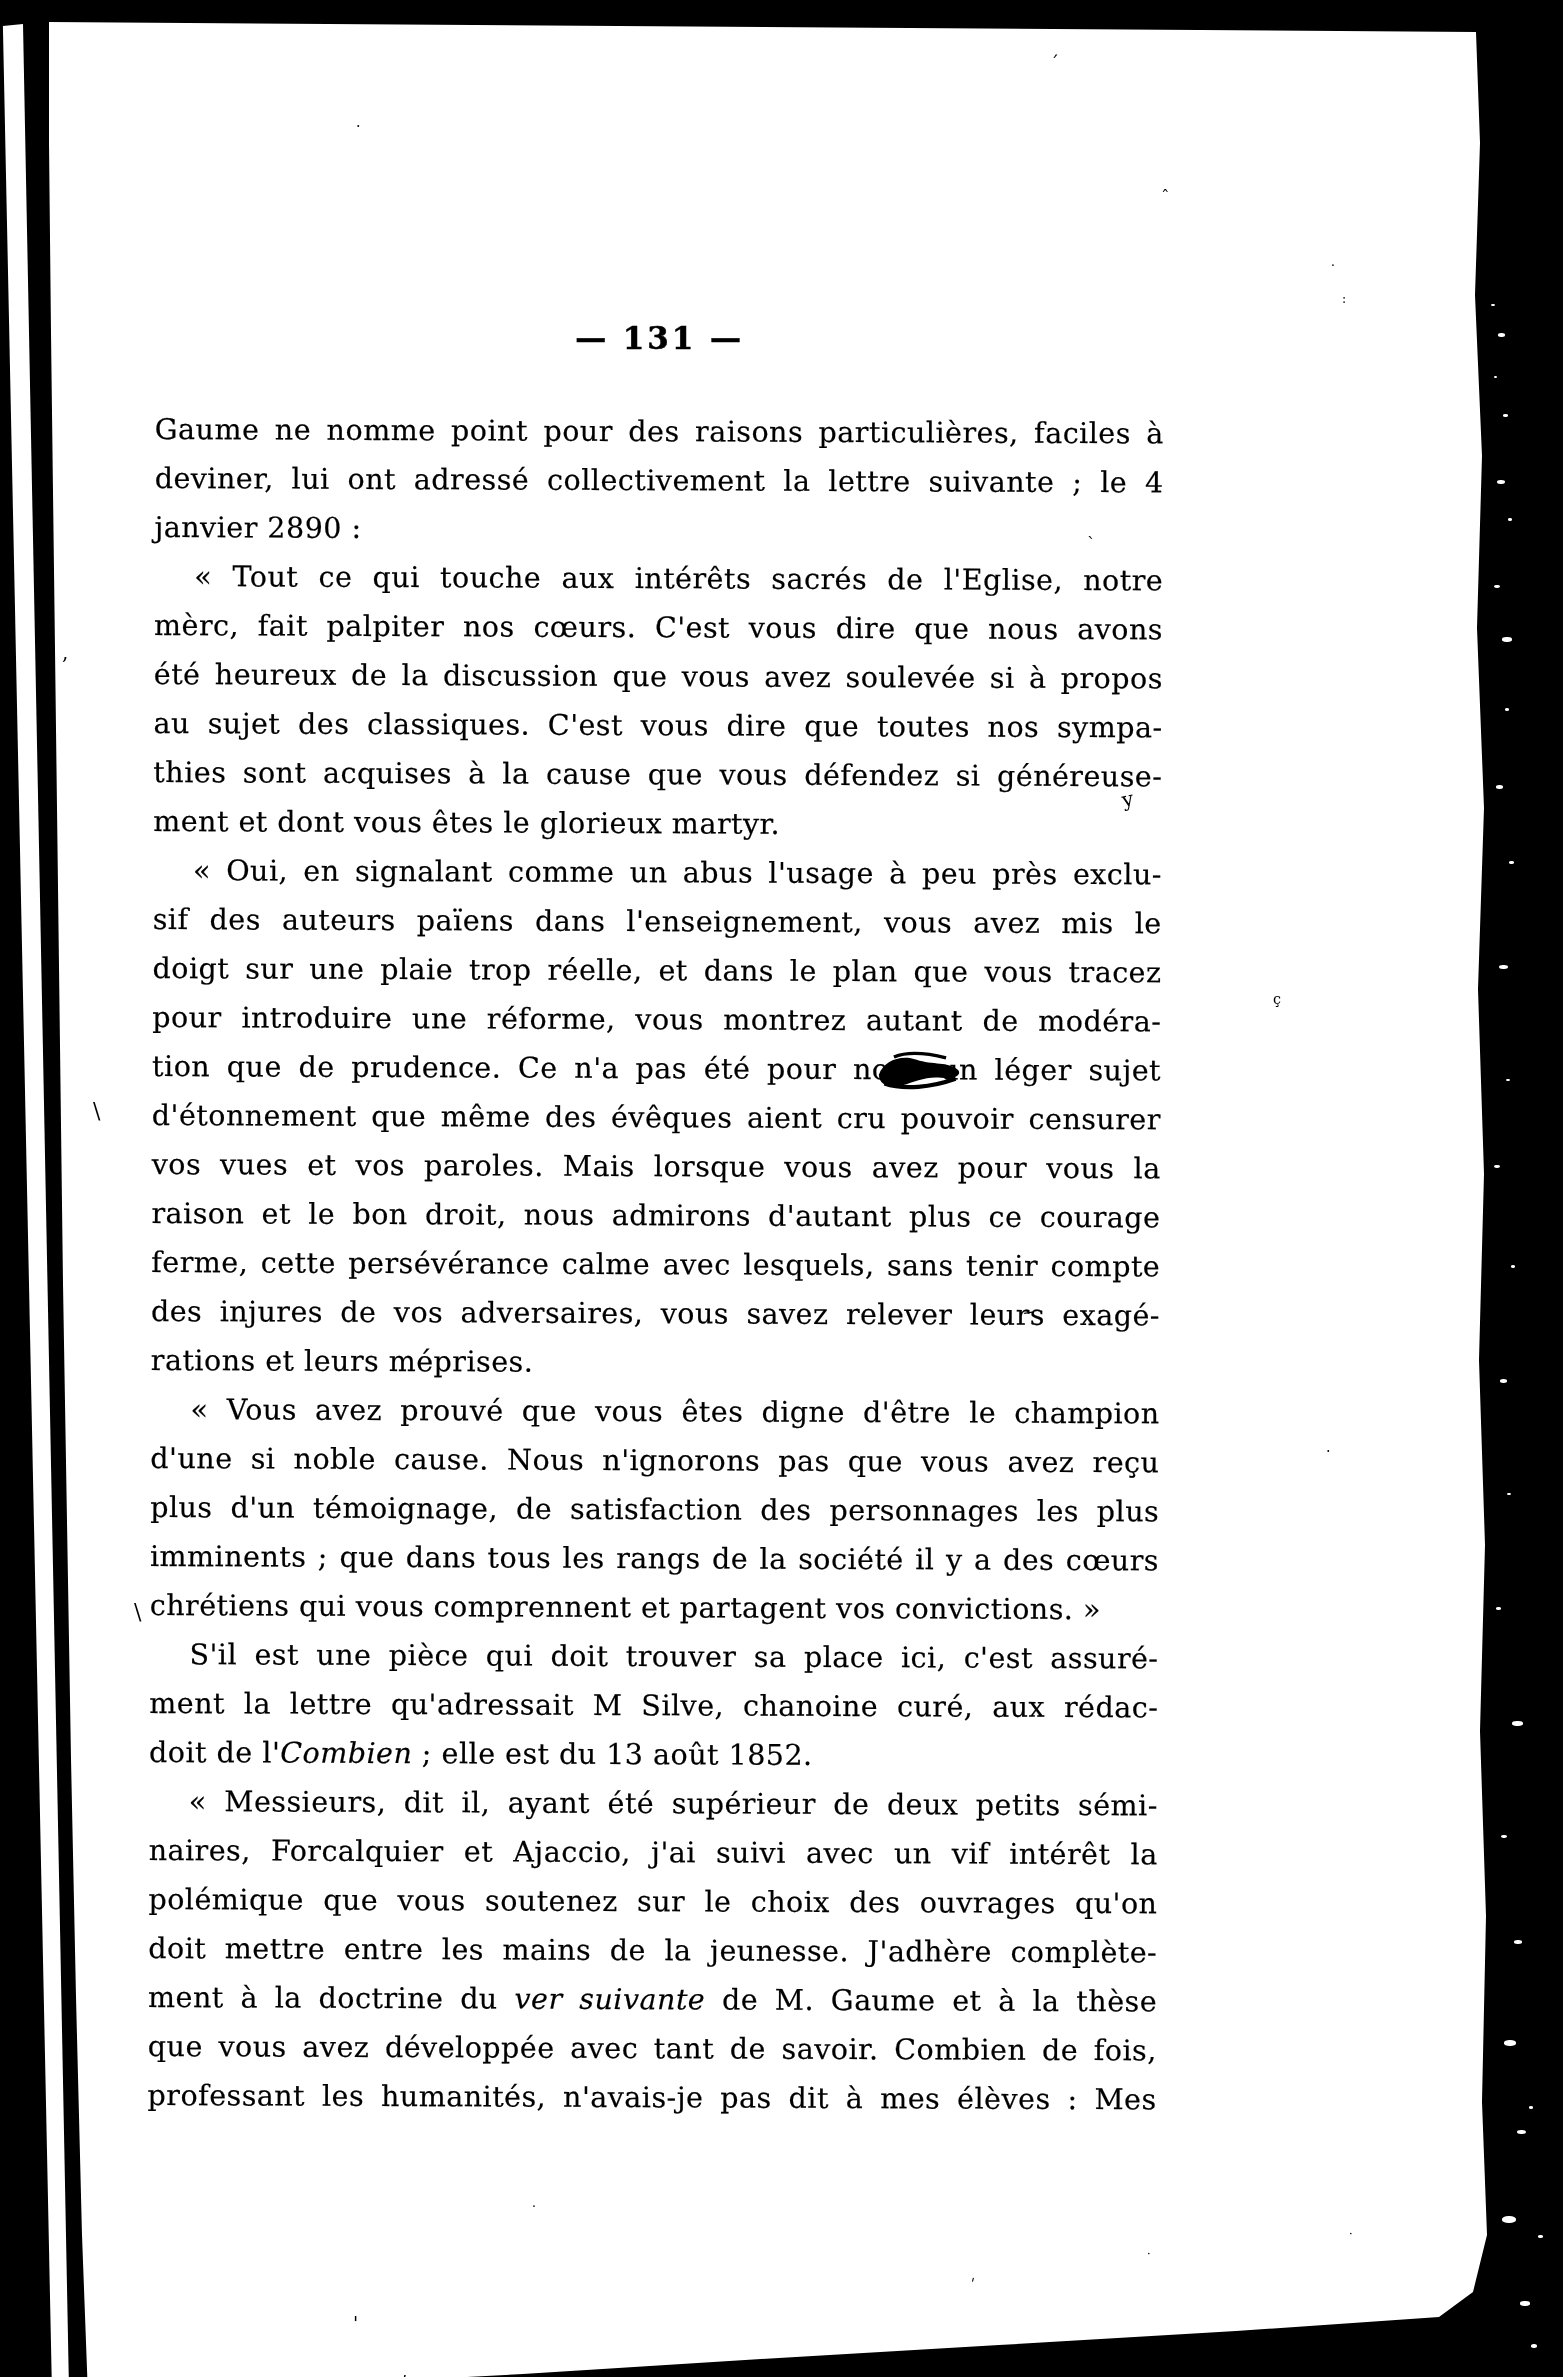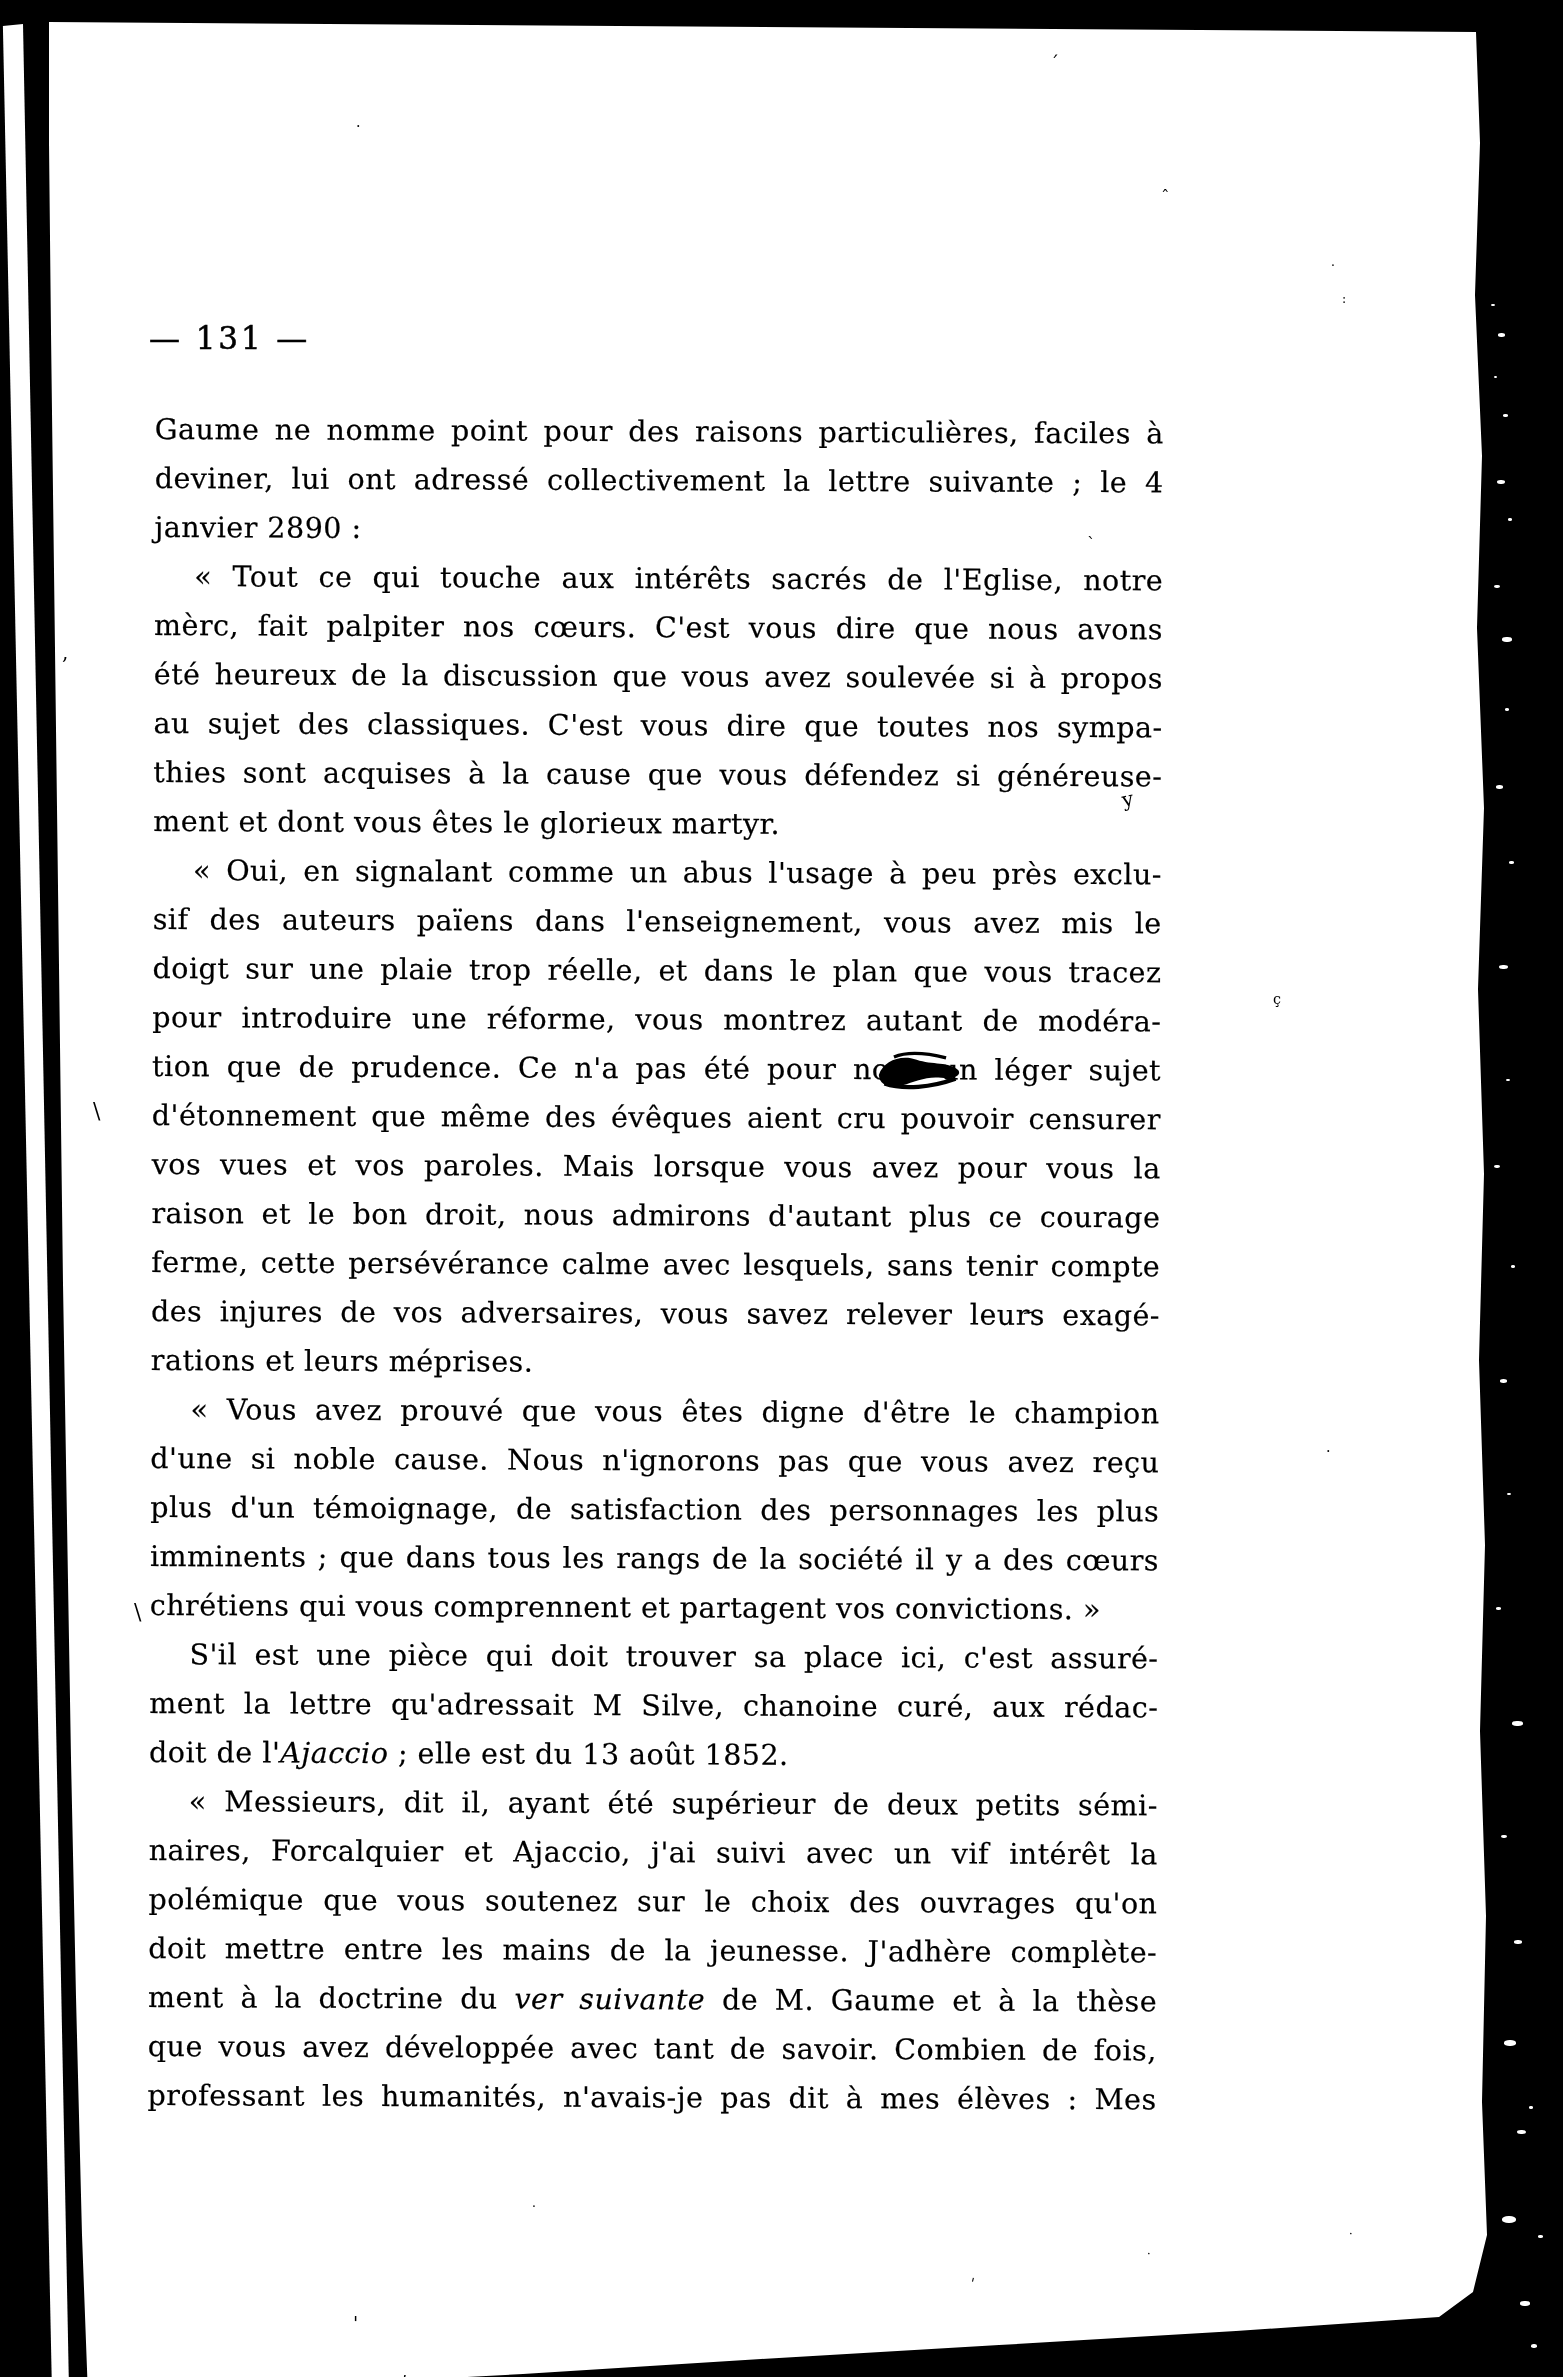--- a/index.html
+++ b/index.html
@@ -44,22 +44,23 @@
     text-align:justify;
     text-align-last:justify;
     white-space:normal;
     height:49px;overflow:visible;
   }
   .line.indent{text-indent:40px;}
   .line.flush-end{text-align-last:left;}
   .italic{font-style:italic;}
 
   .page-header{
-    position:absolute;left:149px;top:320px;width:1009px;
-    font-size:31px;font-weight:normal;color:#000;
+    position:absolute;left:155px;top:320px;width:1009px;
+    text-align:center;
+    font-size:31px;font-weight:bold;color:#000;
     letter-spacing:2.9px;
     -webkit-text-stroke:0.5px #000;
   }
 
   .ink-mark{
     position:absolute;color:#000;line-height:1;
     font-family:"DejaVu Serif","Liberation Serif",serif;
   }
   .edge-speck{
     position:absolute;background:#fff;border-radius:45%;
@@ -97,21 +98,21 @@
       <div class="line"><span>ferme, cette persévérance calme avec lesquels, sans tenir compte</span></div>
       <div class="line"><span>des injures de vos adversaires, vous savez relever leurs exagé-</span></div>
       <div class="line flush-end"><span>rations et leurs méprises.</span></div>
       <div class="line indent"><span>« Vous avez prouvé que vous êtes digne d'être le champion</span></div>
       <div class="line"><span>d'une si noble cause.  Nous n'ignorons pas que vous avez reçu</span></div>
       <div class="line"><span>plus d'un témoignage, de satisfaction des personnages les plus</span></div>
       <div class="line"><span>imminents ; que dans tous les rangs de la société il y a des cœurs</span></div>
       <div class="line flush-end"><span>chrétiens qui vous comprennent et partagent vos convictions. »</span></div>
       <div class="line indent"><span>S'il est une pièce qui doit trouver sa place ici, c'est assuré-</span></div>
       <div class="line"><span>ment la lettre qu'adressait M Silve, chanoine curé, aux rédac-</span></div>
-      <div class="line flush-end"><span>doit de l'</span><span class="italic">Ajaccio</span><span> ; elle est du 13 août 1852.</span></div>
+      <div class="line flush-end"><span>doit de l'</span><span class="italic">Combien</span><span> ; elle est du 13 août 1852.</span></div>
       <div class="line indent"><span>« Messieurs, dit il, ayant été supérieur de deux petits sémi-</span></div>
       <div class="line"><span>naires, Forcalquier et Ajaccio, j'ai suivi avec un vif intérêt la</span></div>
       <div class="line"><span>polémique que vous soutenez sur le choix des ouvrages qu'on</span></div>
       <div class="line"><span>doit mettre entre les mains de la jeunesse.  J'adhère complète-</span></div>
       <div class="line"><span>ment à la doctrine du </span><span class="italic">ver suivante</span><span> de M. Gaume et à la thèse</span></div>
       <div class="line"><span>que vous avez développée avec tant de savoir.  Combien de fois,</span></div>
       <div class="line"><span>professant les humanités, n'avais-je pas dit à mes élèves : Mes</span></div>
     </div>
 
   <svg class="smudge" id="smudge-svg" viewBox="0 0 190 100" xmlns="http://www.w3.org/2000/svg" style="left: 875px; top: 1050px; width: 90px; height: 48px;">

